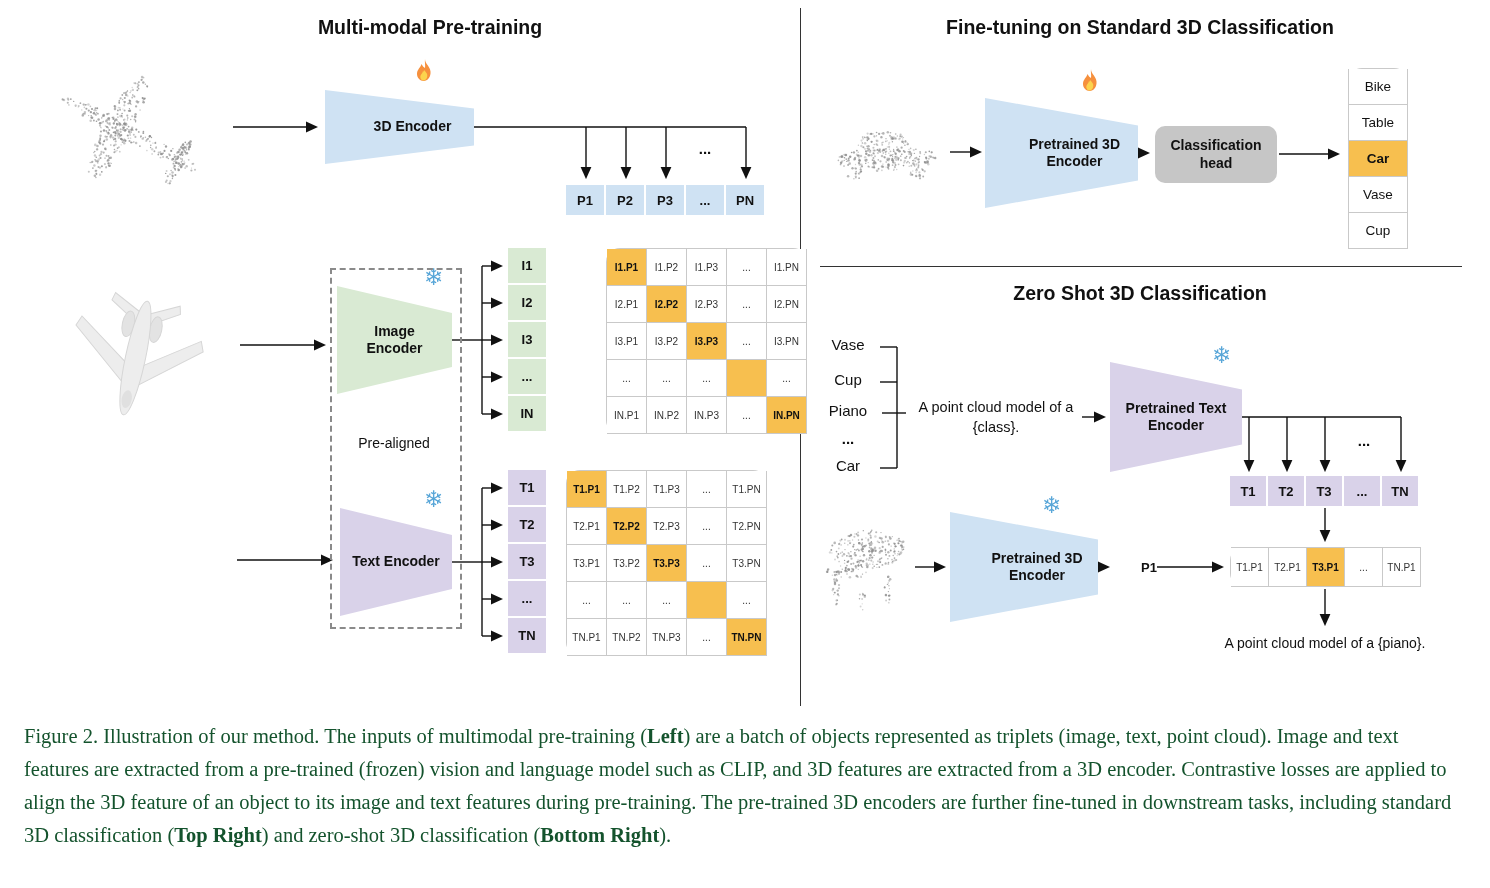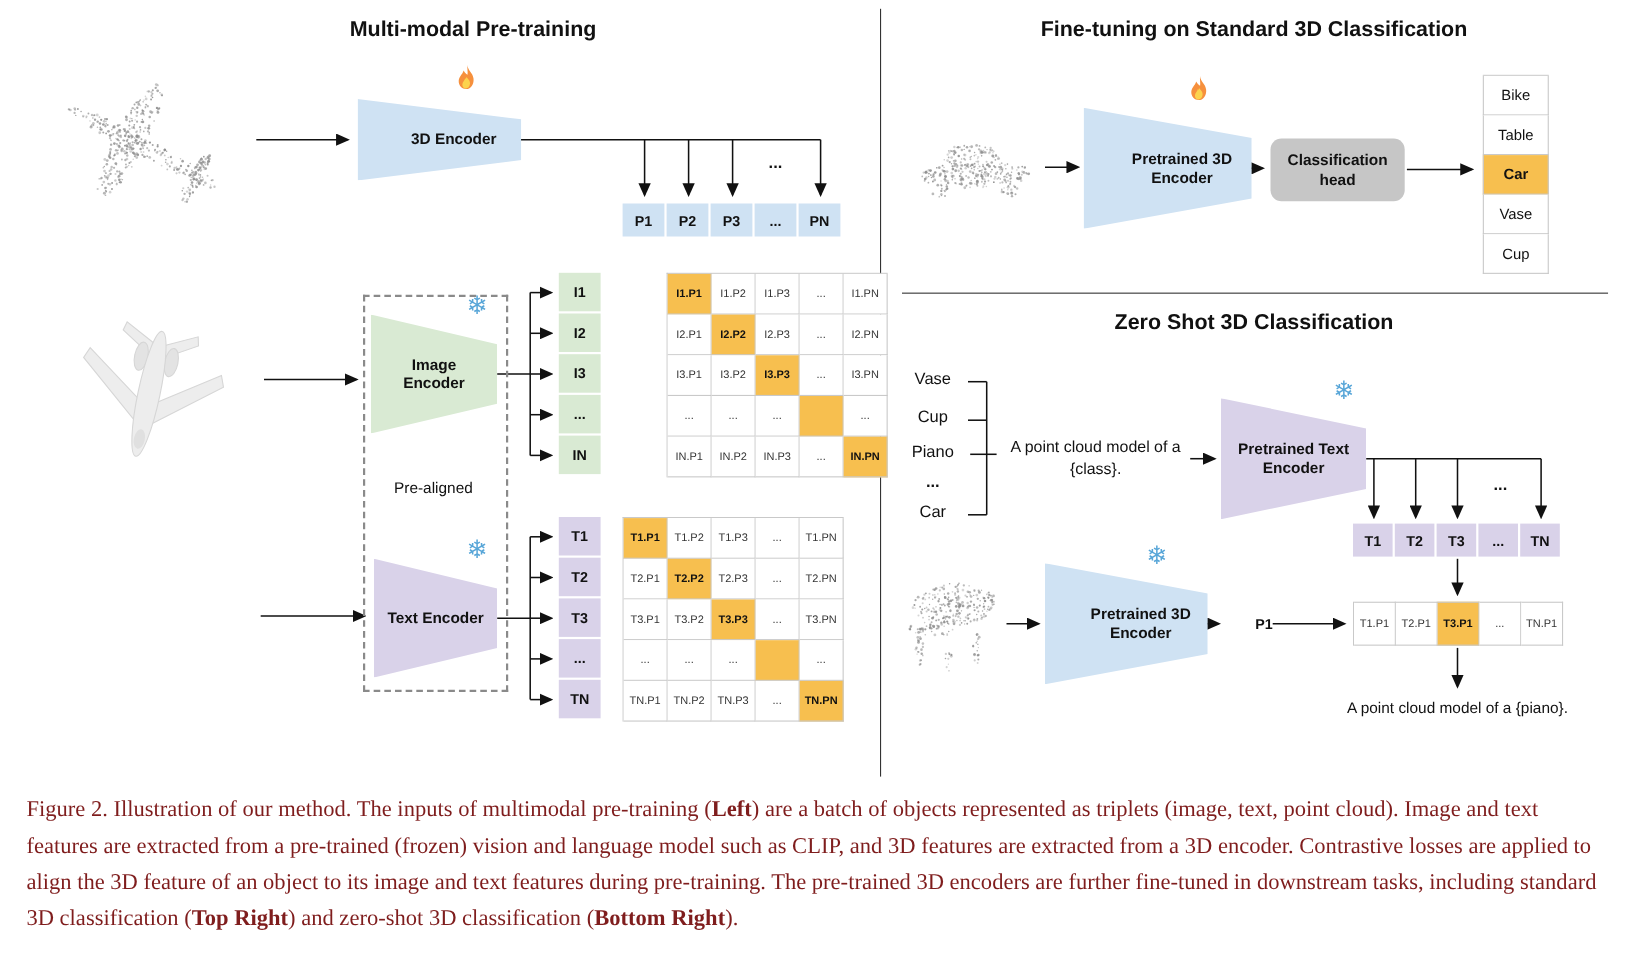--- a/index.html
+++ b/index.html
@@ -4,21 +4,21 @@
 <style>
   html,body{margin:0;padding:0;background:#fff;}
   .stage{position:relative;width:1462px;height:888px;background:#fff;overflow:hidden;
          font-family:"Liberation Sans",sans-serif;color:#111;}
   .abs{position:absolute;}
   .title{font-weight:bold;font-size:19.5px;text-align:center;}
   .trap{position:absolute;display:flex;align-items:center;justify-content:center;
         clip-path:polygon(0 0,100% 25%,100% 75%,0 100%);}
   .trap .tlabel{font-weight:bold;font-size:14px;text-align:center;line-height:1.25;padding:0 10px;}
   .blue-bg{background:#cfe2f3;padding-left:26px;} .green-bg{background:#d9ead3;} .purple-bg{background:#d9d2e9;}
-  .grid{position:absolute;display:grid;}
+  .grid{position:absolute;display:grid;border-radius:14px;}
   .cell{display:flex;align-items:center;justify-content:center;box-sizing:border-box;background:#fff;}
   .lblgrid{gap:2px;}
   .lblgrid .cell{font-weight:bold;font-size:13px;border:0;}
   .lblgrid.blue .cell{background:#cfe2f3;}
   .lblgrid.green .cell{background:#d9ead3;}
   .lblgrid.purple .cell{background:#d9d2e9;}
   .matrix{border-top:1px solid #c9c9c9;border-left:1px solid #c9c9c9;}
   .matrix .cell{font-size:10px;color:#333;border-right:1px solid #c9c9c9;border-bottom:1px solid #c9c9c9;}
   .vlist{border-top:1px solid #c9c9c9;}
   .vlist .cell{font-size:13.5px;border:1px solid #c9c9c9;border-top:0;}
@@ -28,21 +28,21 @@
   .dashedbox{position:absolute;border:2px dashed #8a8a8a;}
   .plain{font-size:15px;text-align:center;line-height:1.35;}
   .dots{font-size:15px;font-weight:bold;text-align:center;}
   .classword{font-size:15px;text-align:center;}
   .prompt{font-size:14.5px;text-align:center;line-height:1.35;}
   .snow{font-size:23px;color:#58a6d8;line-height:1;}
   .headbox{position:absolute;background:#c6c6c6;border-radius:10px;display:flex;align-items:center;justify-content:flex-start;}
   .headbox .tlabel{font-weight:bold;font-size:14px;text-align:center;line-height:1.25;}
   .divider{position:absolute;background:#333;}
   .caption{position:absolute;left:24px;top:720px;width:1444px;margin:0;
-           font-family:"Liberation Serif",serif;font-size:20.5px;line-height:33px;color:#7f1d1d;}
+           font-family:"Liberation Serif",serif;font-size:20.5px;line-height:33px;color:#14532d;}
   .caption .b{font-weight:bold;}
   svg.arrows{position:absolute;left:0;top:0;pointer-events:none;}
   .pc{position:absolute;}
 </style>
 </head>
 <body>
 
 <div class="stage">
 
   <svg class="arrows" width="1490" height="712">

